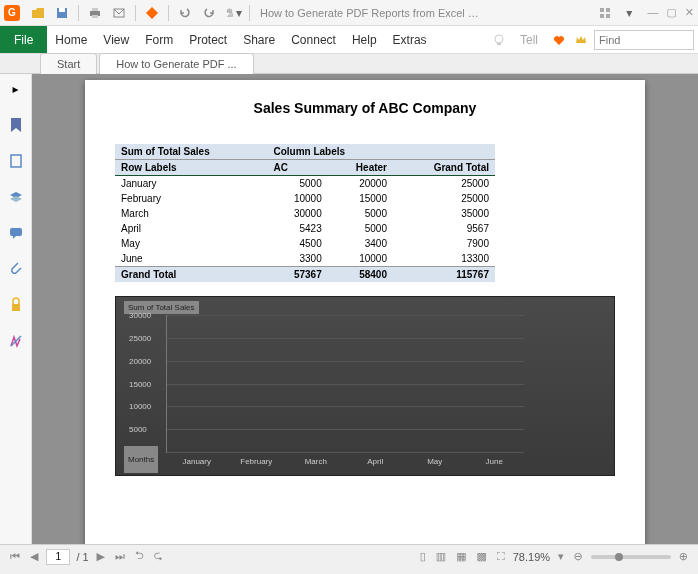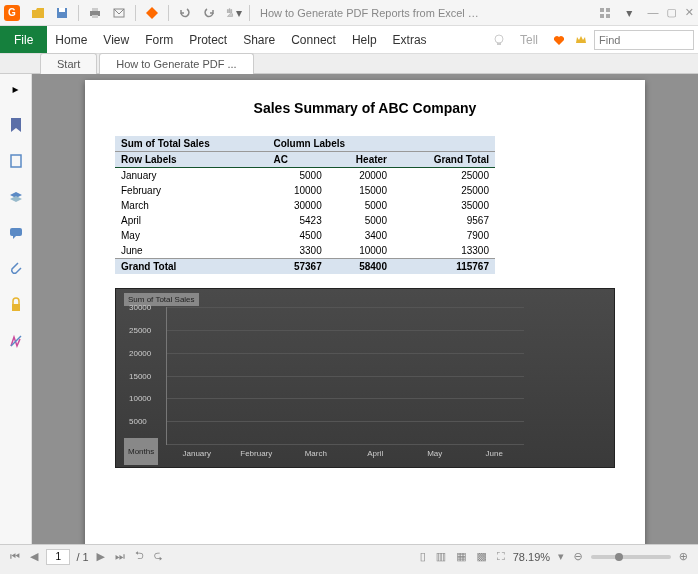--- a/index.html
+++ b/index.html
@@ -21,21 +21,21 @@
 .tabstrip{height:20px;background:#eee;display:flex;align-items:center;border-bottom:1px solid #ccc;position:relative;padding-left:40px;}
 .tabstrip .tab{border:1px solid #ccc;border-bottom:none;padding:4px 16px;font-size:11px;color:#555;background:#f7f7f7;margin-right:2px;border-radius:3px 3px 0 0;}
 .tabstrip .tab.active{background:#fff;}
 .promo{position:absolute;right:4px;top:0;height:26px;background:#8a5cc9;color:#fff;font-size:10px;padding:2px 26px 2px 8px;line-height:11px;}
 .promo .ximg{position:absolute;right:4px;top:4px;width:18px;height:18px;background:#a77fd8;border-radius:2px;}
 .content{display:flex;height:470px;}
 .side{width:32px;background:#f7f7f7;border-right:1px solid #ddd;display:flex;flex-direction:column;align-items:center;padding-top:6px;gap:18px;}
 .side .sicon{width:18px;height:18px;display:flex;align-items:center;justify-content:center;}
 .viewer{flex:1;background:#909090;display:flex;justify-content:center;overflow:hidden;padding:6px;}
 .page{background:#fff;width:560px;height:600px;box-shadow:0 2px 6px rgba(0,0,0,.4);padding:20px 30px;position:relative;}
-.ptitle{text-align:center;font-weight:bold;font-size:14px;margin-bottom:20px;}
+.ptitle{text-align:center;font-weight:bold;font-size:14px;margin-bottom:28px;}
 table{border-collapse:collapse;font-size:10px;width:380px;}
 th,td{padding:2px 6px;text-align:right;}
 th:first-child,td:first-child{text-align:left;}
 thead tr:first-child th{background:#d8e3ef;font-weight:bold;text-align:left;border-bottom:1px solid #999;}
 thead tr:nth-child(2) th{background:#d8e3ef;border-bottom:1px solid #14532d;}
 thead tr:nth-child(2) th:first-child{text-align:left;}
 tfoot td{font-weight:bold;border-top:1px solid #999;background:#d8e3ef;}
 .chart{margin-top:14px;width:500px;height:180px;background:linear-gradient(to bottom,#4a4a4a,#3a3a3a);border:1px solid #222;position:relative;padding:18px 90px 22px 50px;}
 .chart-title{position:absolute;left:8px;top:4px;background:#888;color:#222;font-size:8px;padding:2px 4px;}
 .plot{position:relative;width:100%;height:100%;border-left:1px solid #777;border-bottom:1px solid #777;}

